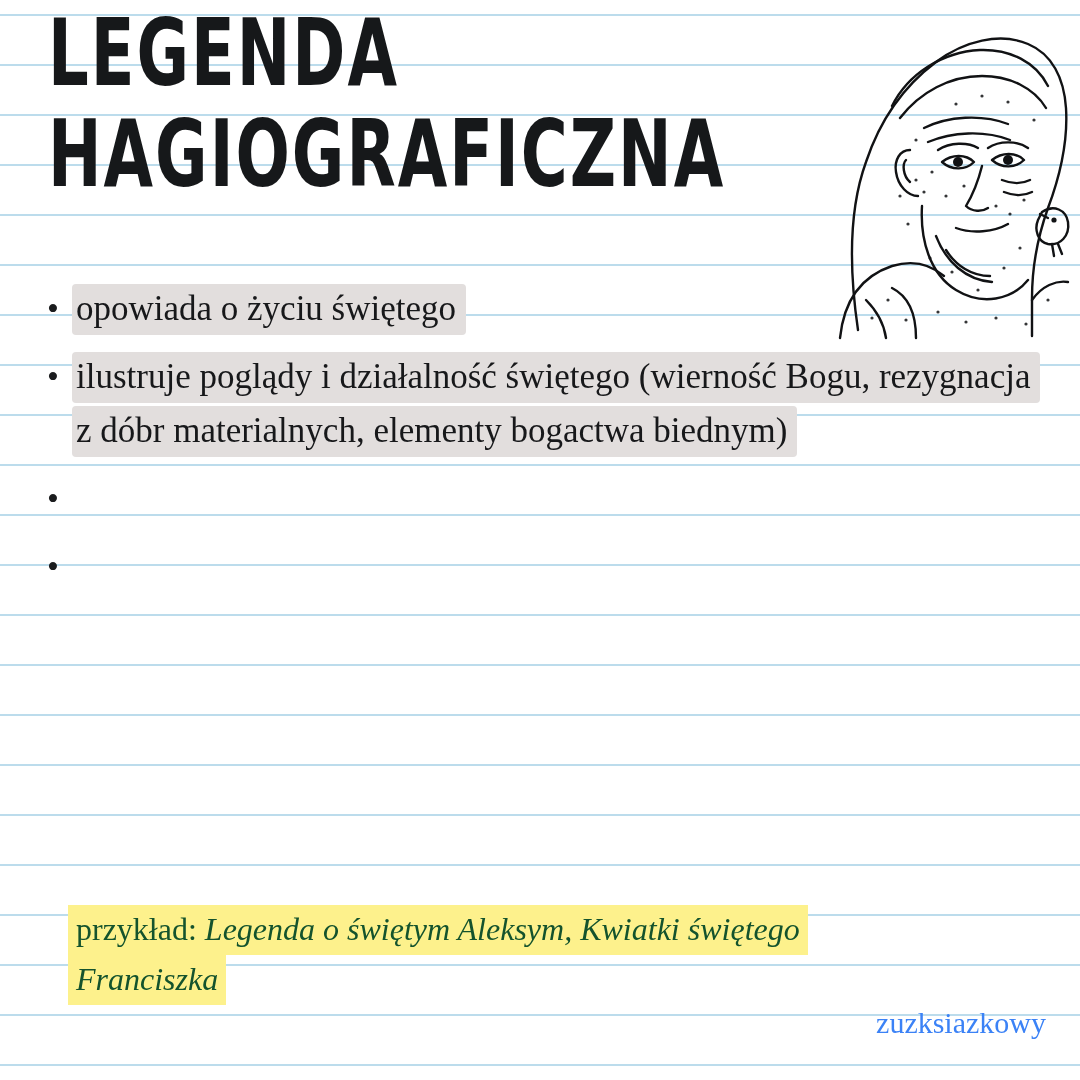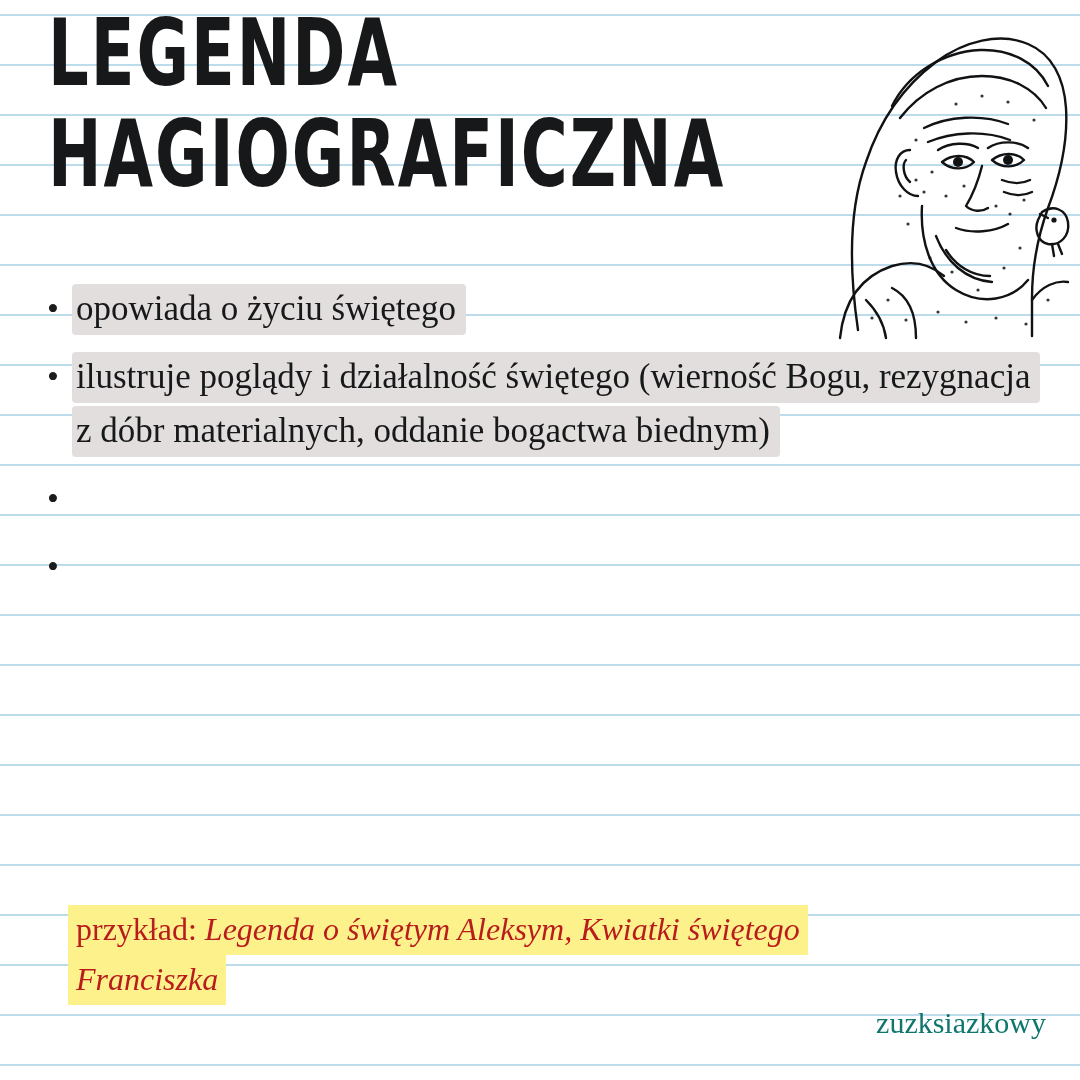--- a/index.html
+++ b/index.html
@@ -115,40 +115,40 @@
   #example-box {
     position: absolute;
     left: 40px;
     top: 904px;
     width: 880px;
     z-index: 4;
   }
   #example-text {
     font-size: 32px;
     line-height: 50px;
-    color: #b91c1c;
+    color: #14532d;
     padding-left: 28px;
   }
   #example-text .hl-yellow {
     background: #fdf18c;
     box-decoration-break: clone;
     -webkit-box-decoration-break: clone;
     padding: 6px 8px 8px 8px;
   }
   #example-text .work {
     font-style: italic;
   }
 
   
   #signature {
     position: absolute;
     right: 34px;
     bottom: 40px;
     font-size: 30px;
-    color: #0f766e;
+    color: #3b82f6;
     z-index: 7;
   }
 </style>
 </head>
 <body>
 
 <div id="page">
 
   <div id="rules">
       <div class="rule-line" style="top: 14px; background: rgb(188, 220, 236);"></div>
@@ -258,21 +258,21 @@
     </svg>
   </div>
 
   <ul id="bullets" style="list-style:none;margin:0;padding:0;">
     <li class="bullet-item">
       <span class="bullet-dot">•</span>
       <div class="bullet-text"><span class="hl">opowiada o życiu świętego</span></div>
     </li>
     <li class="bullet-item">
       <span class="bullet-dot">•</span>
-      <div class="bullet-text"><span class="hl">ilustruje poglądy i działalność świętego (wierność Bogu, rezygnacja z dóbr materialnych, oddanie bogactwa biednym)</span></div>
+      <div class="bullet-text"><span class="hl">ilustruje poglądy i działalność świętego (wierność Bogu, rezygnacja z dóbr materialnych, elementy bogactwa biednym)</span></div>
     </li>
     <li class="bullet-item">
       <span class="bullet-dot">•</span>
     </li>
     <li class="bullet-item">
       <span class="bullet-dot">•</span>
     </li>
   </ul>
 
   <div id="example-box">

